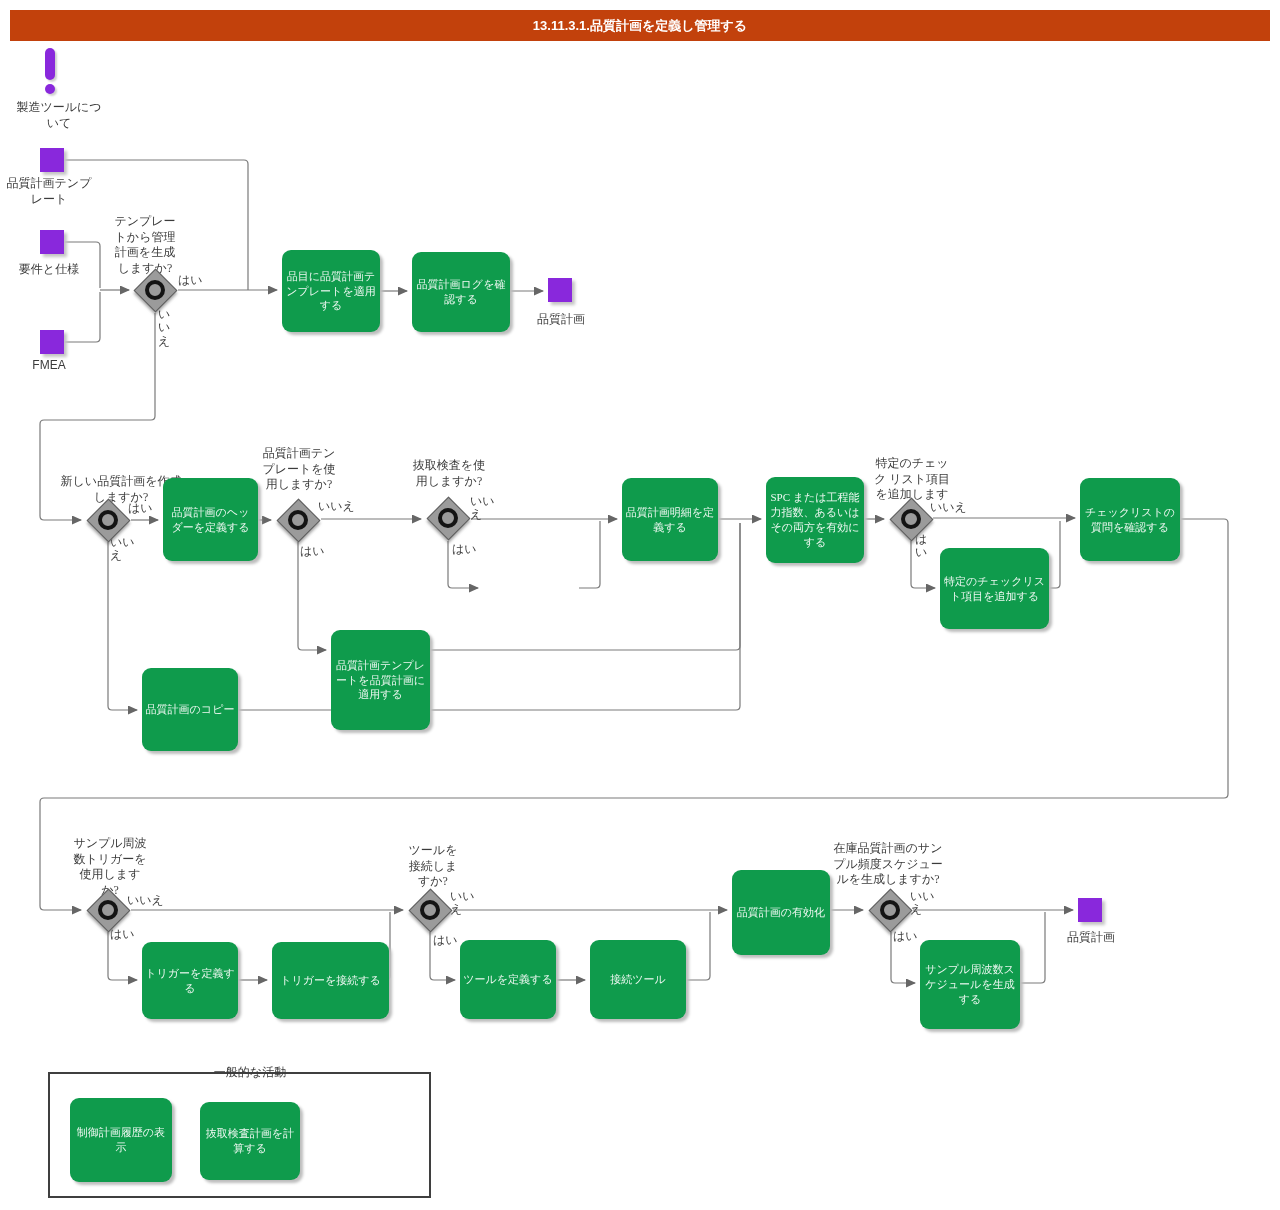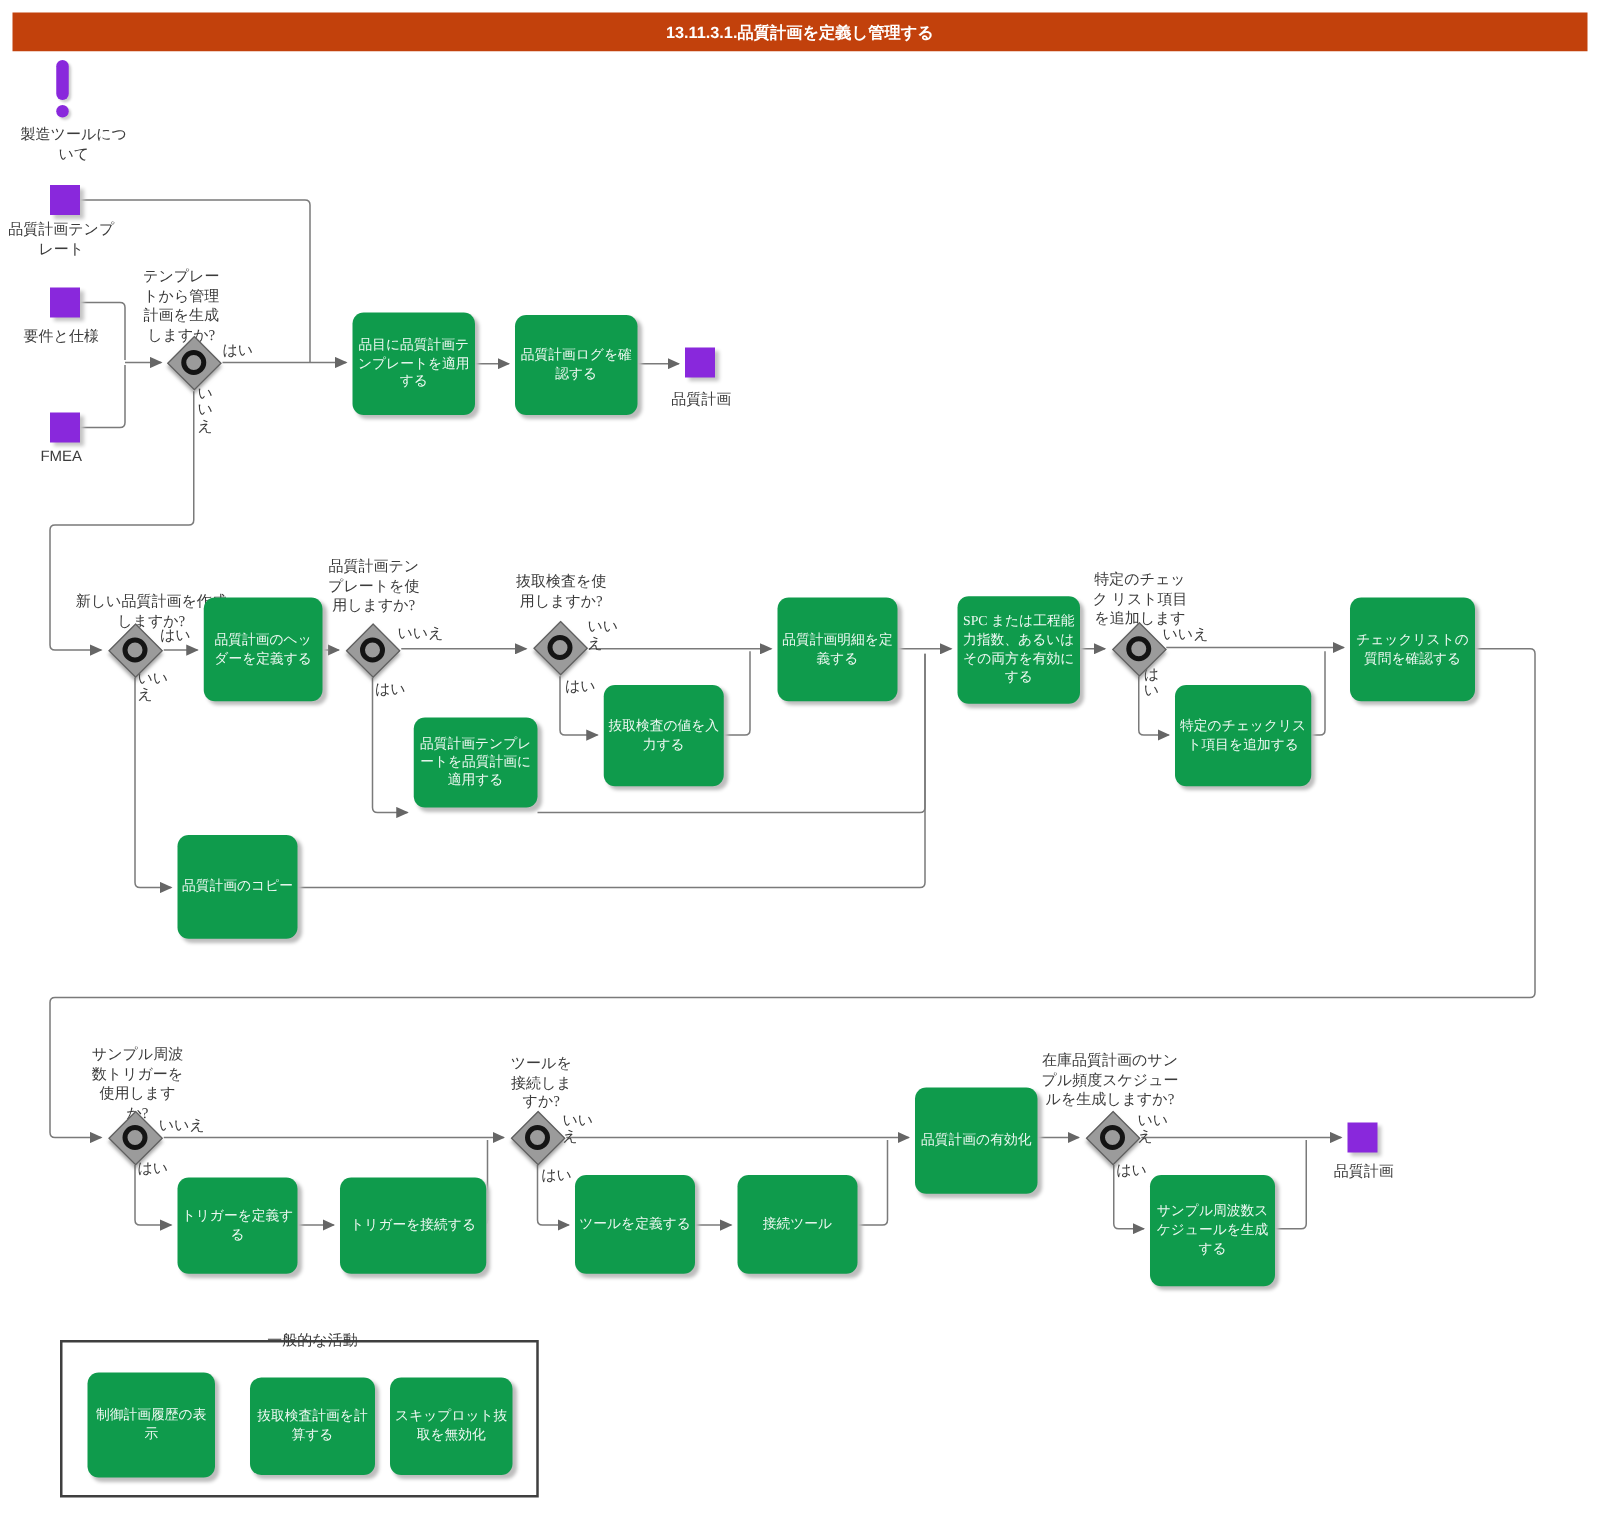--- a/index.html
+++ b/index.html
@@ -124,28 +124,25 @@
 
   <div class="act" style="left:282px;top:250px;width:98px;height:82px;">
       <span>品目に品質計画テンプレートを適用する</span>
     </div>
   <div class="act" style="left:412px;top:252px;width:98px;height:80px;">
       <span>品質計画ログを確認する</span>
     </div>
   <div class="act" style="left:163px;top:478px;width:95px;height:83px;">
       <span>品質計画のヘッダーを定義する</span>
     </div>
-  <div class="act" style="left:331px;top:574px;width:99px;height:72px;">
+  <div class="act" style="left:331px;top:630px;width:99px;height:100px;">
       <span>品質計画テンプレートを品質計画に適用する</span>
     </div>
   <div class="act" style="left:142px;top:668px;width:96px;height:83px;align-items:center;">
       <span>品質計画のコピー</span>
-    </div>
-  <div class="act" style="left:483px;top:548px;width:96px;height:81px;">
-      <span>抜取検査の値を入力する</span>
     </div>
   <div class="act" style="left:622px;top:478px;width:96px;height:83px;">
       <span>品質計画明細を定義する</span>
     </div>
   <div class="act" style="left:766px;top:477px;width:98px;height:86px;">
       <span>SPC または工程能力指数、あるいはその両方を有効にする</span>
     </div>
   <div class="act" style="left:940px;top:548px;width:109px;height:81px;">
       <span>特定のチェックリスト項目を追加する</span>
     </div>
@@ -238,17 +235,14 @@
   <div class="branch" style="left:893px;top:930px;width:30px;">はい</div>
 
   <div class="legend-box"></div>
   <div class="legend-title">一般的な活動</div>
   <div class="act" style="left:70px;top:1098px;width:102px;height:84px;">
       <span>制御計画履歴の表示</span>
     </div>
   <div class="act" style="left:200px;top:1102px;width:100px;height:78px;">
       <span>抜取検査計画を計算する</span>
     </div>
-  <div class="act" style="left:312px;top:1102px;width:98px;height:78px;">
-      <span>スキップロット抜取を無効化</span>
-    </div>
 
 </div>
 
 </body></html>

